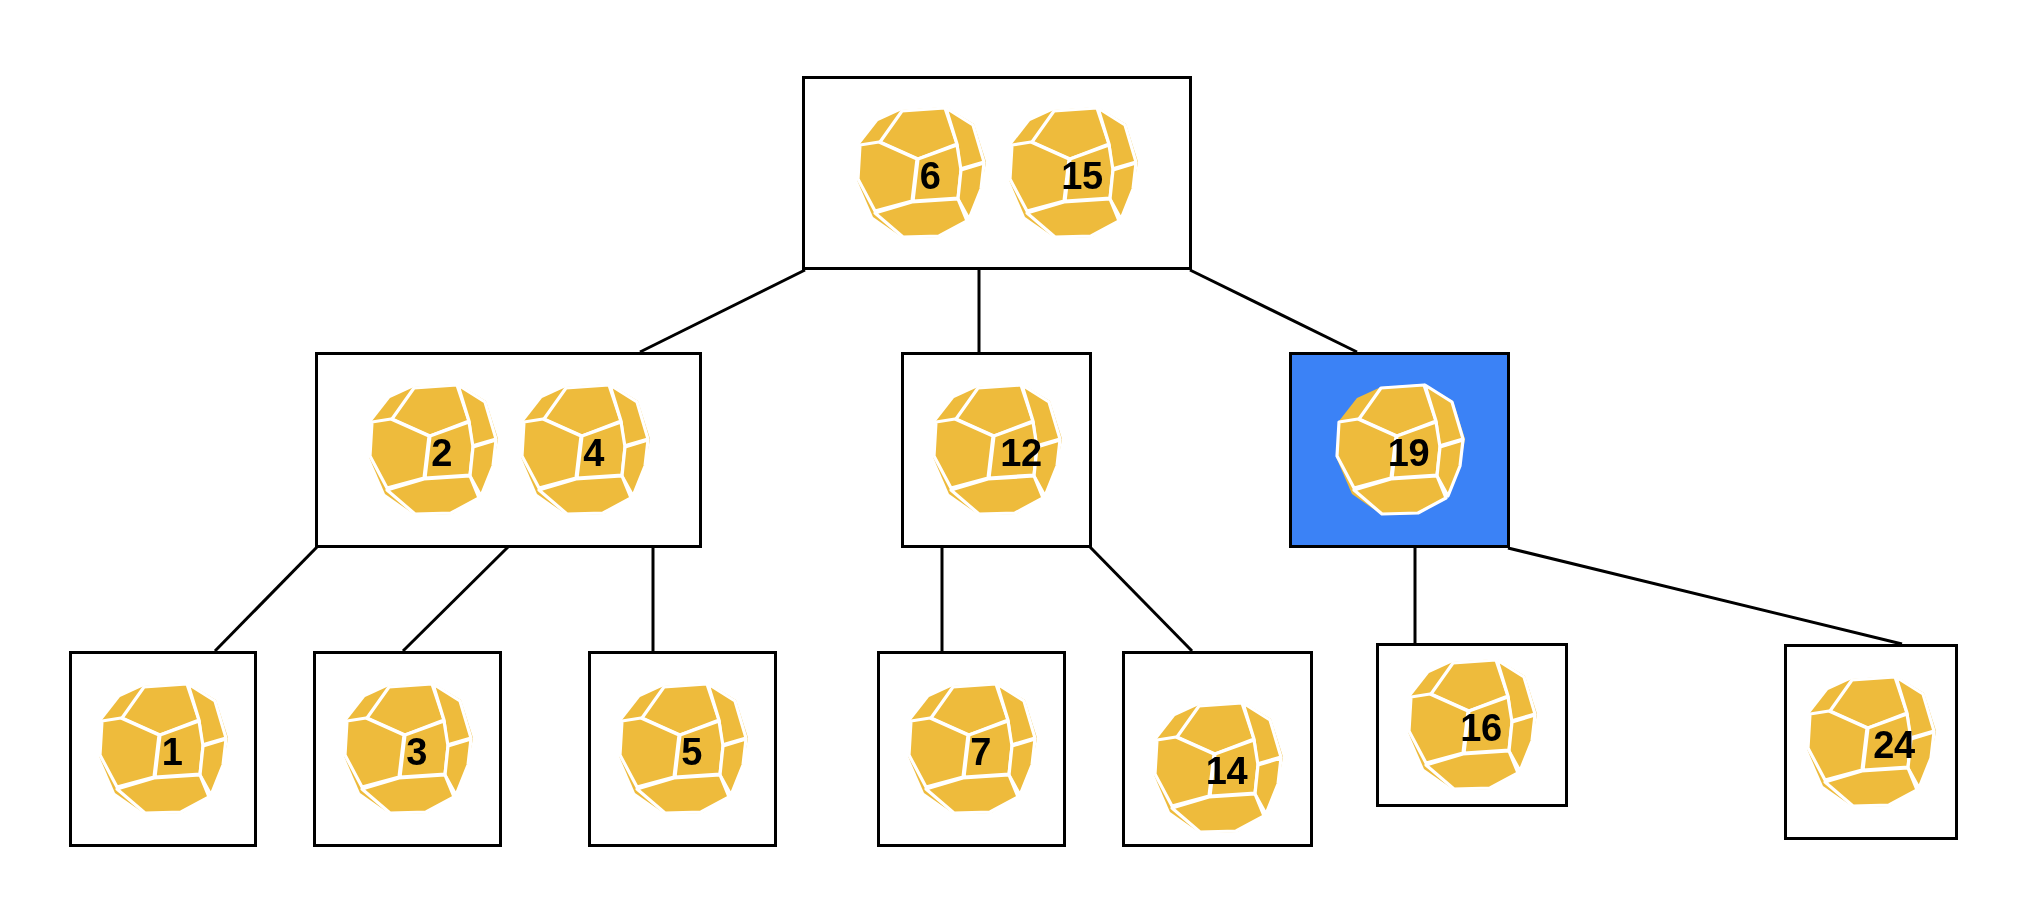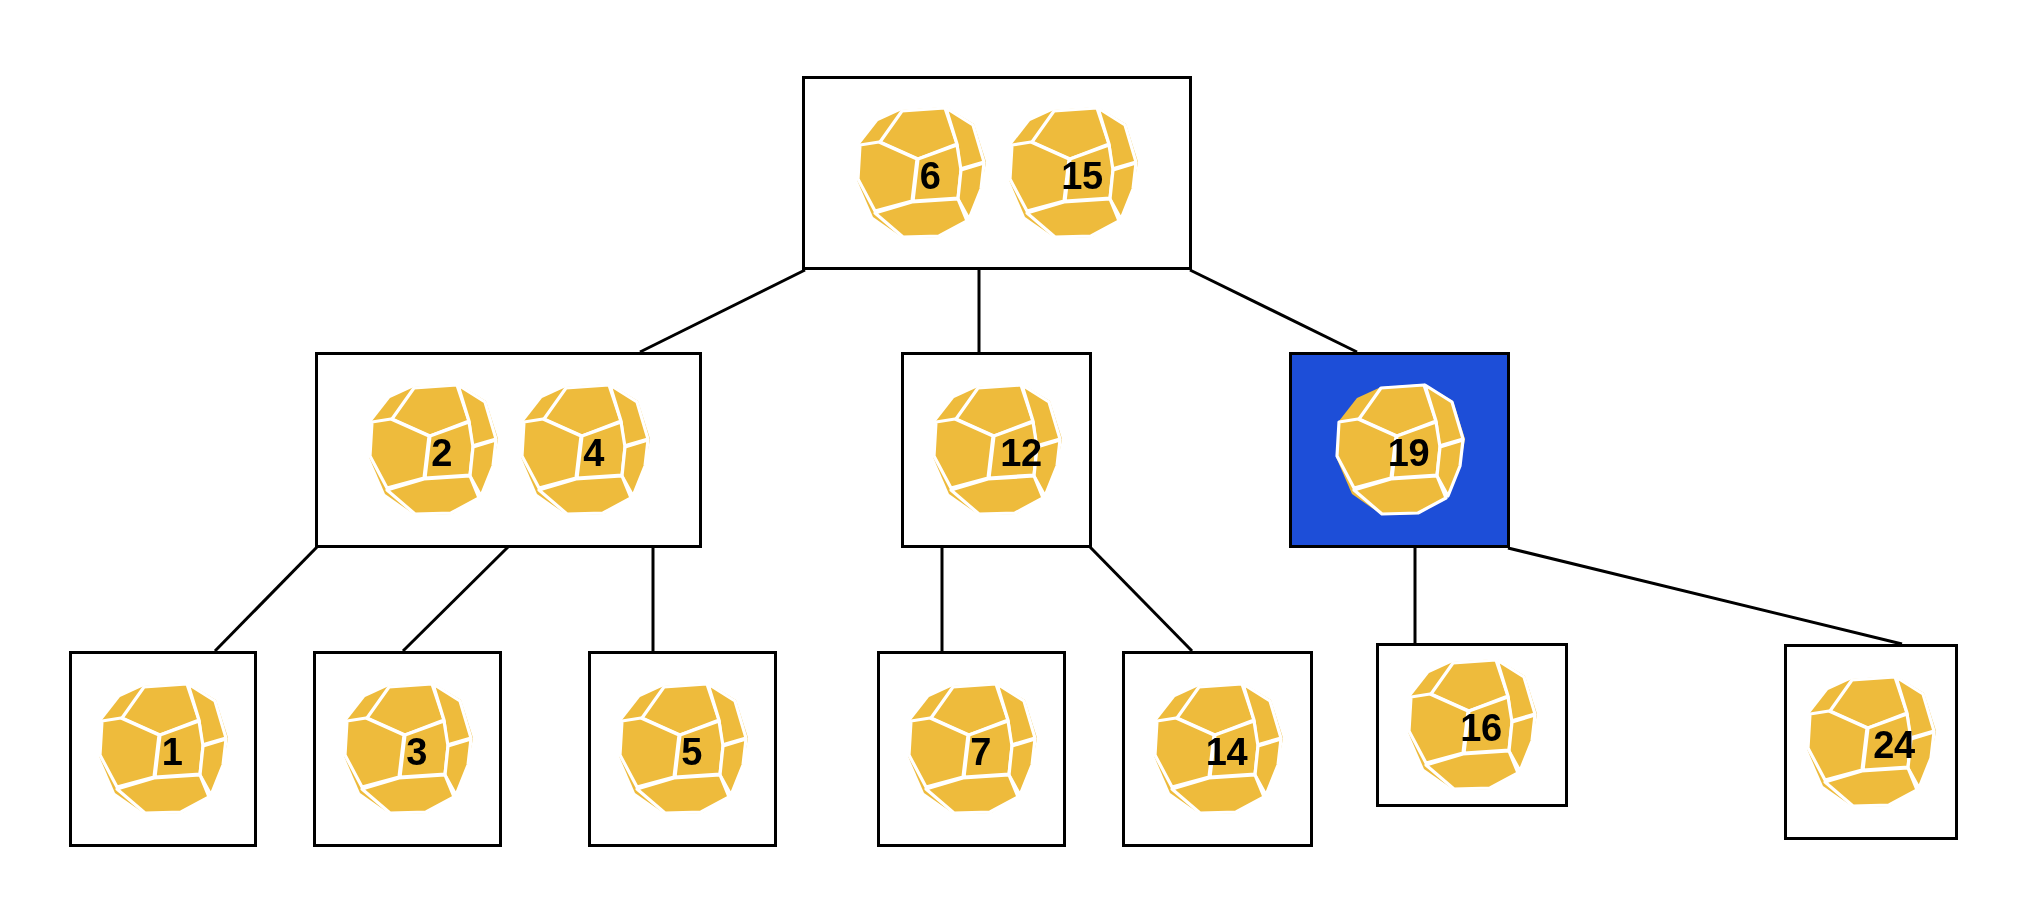--- a/index.html
+++ b/index.html
@@ -186,21 +186,21 @@
       <polygon class="d-face" points="73,62 112,48 116,73 113,101 68,104" fill="#EEBB3C" stroke="#FFFFFF" stroke-width="3.2" stroke-linejoin="round"></polygon>
 
       <polygon class="d-face" points="116,73 139,66 136,92 124,122 113,102" fill="#EEBB3C" stroke="#FFFFFF" stroke-width="3.2" stroke-linejoin="round"></polygon>
 
       <polygon class="d-face" points="67,105 113,102 122,124 94,139 58,140 30,116" fill="#EEBB3C" stroke="#FFFFFF" stroke-width="3.2" stroke-linejoin="round"></polygon>
     </g>
   </svg>
           <span class="key-label" style="color: rgb(0, 0, 0); margin-left: 31px;">12</span>
         </div>
       </div>
-      <div class="tree-node" style="left: 1289px; top: 352px; width: 221px; height: 196px; border-color: rgb(0, 0, 0); background: #1d4ed8;">
+      <div class="tree-node" style="left: 1289px; top: 352px; width: 221px; height: 196px; border-color: rgb(0, 0, 0); background: #3b82f6;">
         <div class="key-cell">
           <svg viewBox="0 0 152 152" xmlns="http://www.w3.org/2000/svg" aria-hidden="true">
     <g class="dodeca-body">
 
       <polygon class="d-out" points="57,13 101,10 129,27 141,65 136,92 124,122 95,140 58,141 28,120 12,83 15,47 33,24" fill="#EEBB3C" stroke="none"></polygon>
 
       <polygon class="d-face" points="57,14 100,11 112,47 73,62 35,45" fill="#EEBB3C" stroke="#FFFFFF" stroke-width="3.2" stroke-linejoin="round"></polygon>
 
       <polygon class="d-face" points="101,11 128,28 139,65 115,72 112,47" fill="#EEBB3C" stroke="#FFFFFF" stroke-width="3.2" stroke-linejoin="round"></polygon>
 
@@ -301,21 +301,21 @@
       <polygon class="d-face" points="73,62 112,48 116,73 113,101 68,104" fill="#EEBB3C" stroke="#FFFFFF" stroke-width="3.2" stroke-linejoin="round"></polygon>
 
       <polygon class="d-face" points="116,73 139,66 136,92 124,122 113,102" fill="#EEBB3C" stroke="#FFFFFF" stroke-width="3.2" stroke-linejoin="round"></polygon>
 
       <polygon class="d-face" points="67,105 113,102 122,124 94,139 58,140 30,116" fill="#EEBB3C" stroke="#FFFFFF" stroke-width="3.2" stroke-linejoin="round"></polygon>
     </g>
   </svg>
           <span class="key-label" style="color: rgb(0, 0, 0);">7</span>
         </div>
       </div>
-      <div class="tree-node" style="left: 1122px; top: 651px; width: 191px; height: 196px; border-color: rgb(0, 0, 0); background: rgb(255, 255, 255);">
+      <div class="tree-node" style="left: 1122px; top: 651px; width: 191px; height: 196px; border-color: rgb(0, 0, 0); background: rgb(255, 255, 255); align-items: flex-end;">
         <div class="key-cell">
           <svg viewBox="0 0 152 152" xmlns="http://www.w3.org/2000/svg" aria-hidden="true">
     <g class="dodeca-body">
 
       <polygon class="d-out" points="57,13 101,10 129,27 141,65 136,92 124,122 95,140 58,141 28,120 12,83 15,47 33,24" fill="#EEBB3C" stroke="none"></polygon>
 
       <polygon class="d-face" points="57,14 100,11 112,47 73,62 35,45" fill="#EEBB3C" stroke="#FFFFFF" stroke-width="3.2" stroke-linejoin="round"></polygon>
 
       <polygon class="d-face" points="101,11 128,28 139,65 115,72 112,47" fill="#EEBB3C" stroke="#FFFFFF" stroke-width="3.2" stroke-linejoin="round"></polygon>
 

